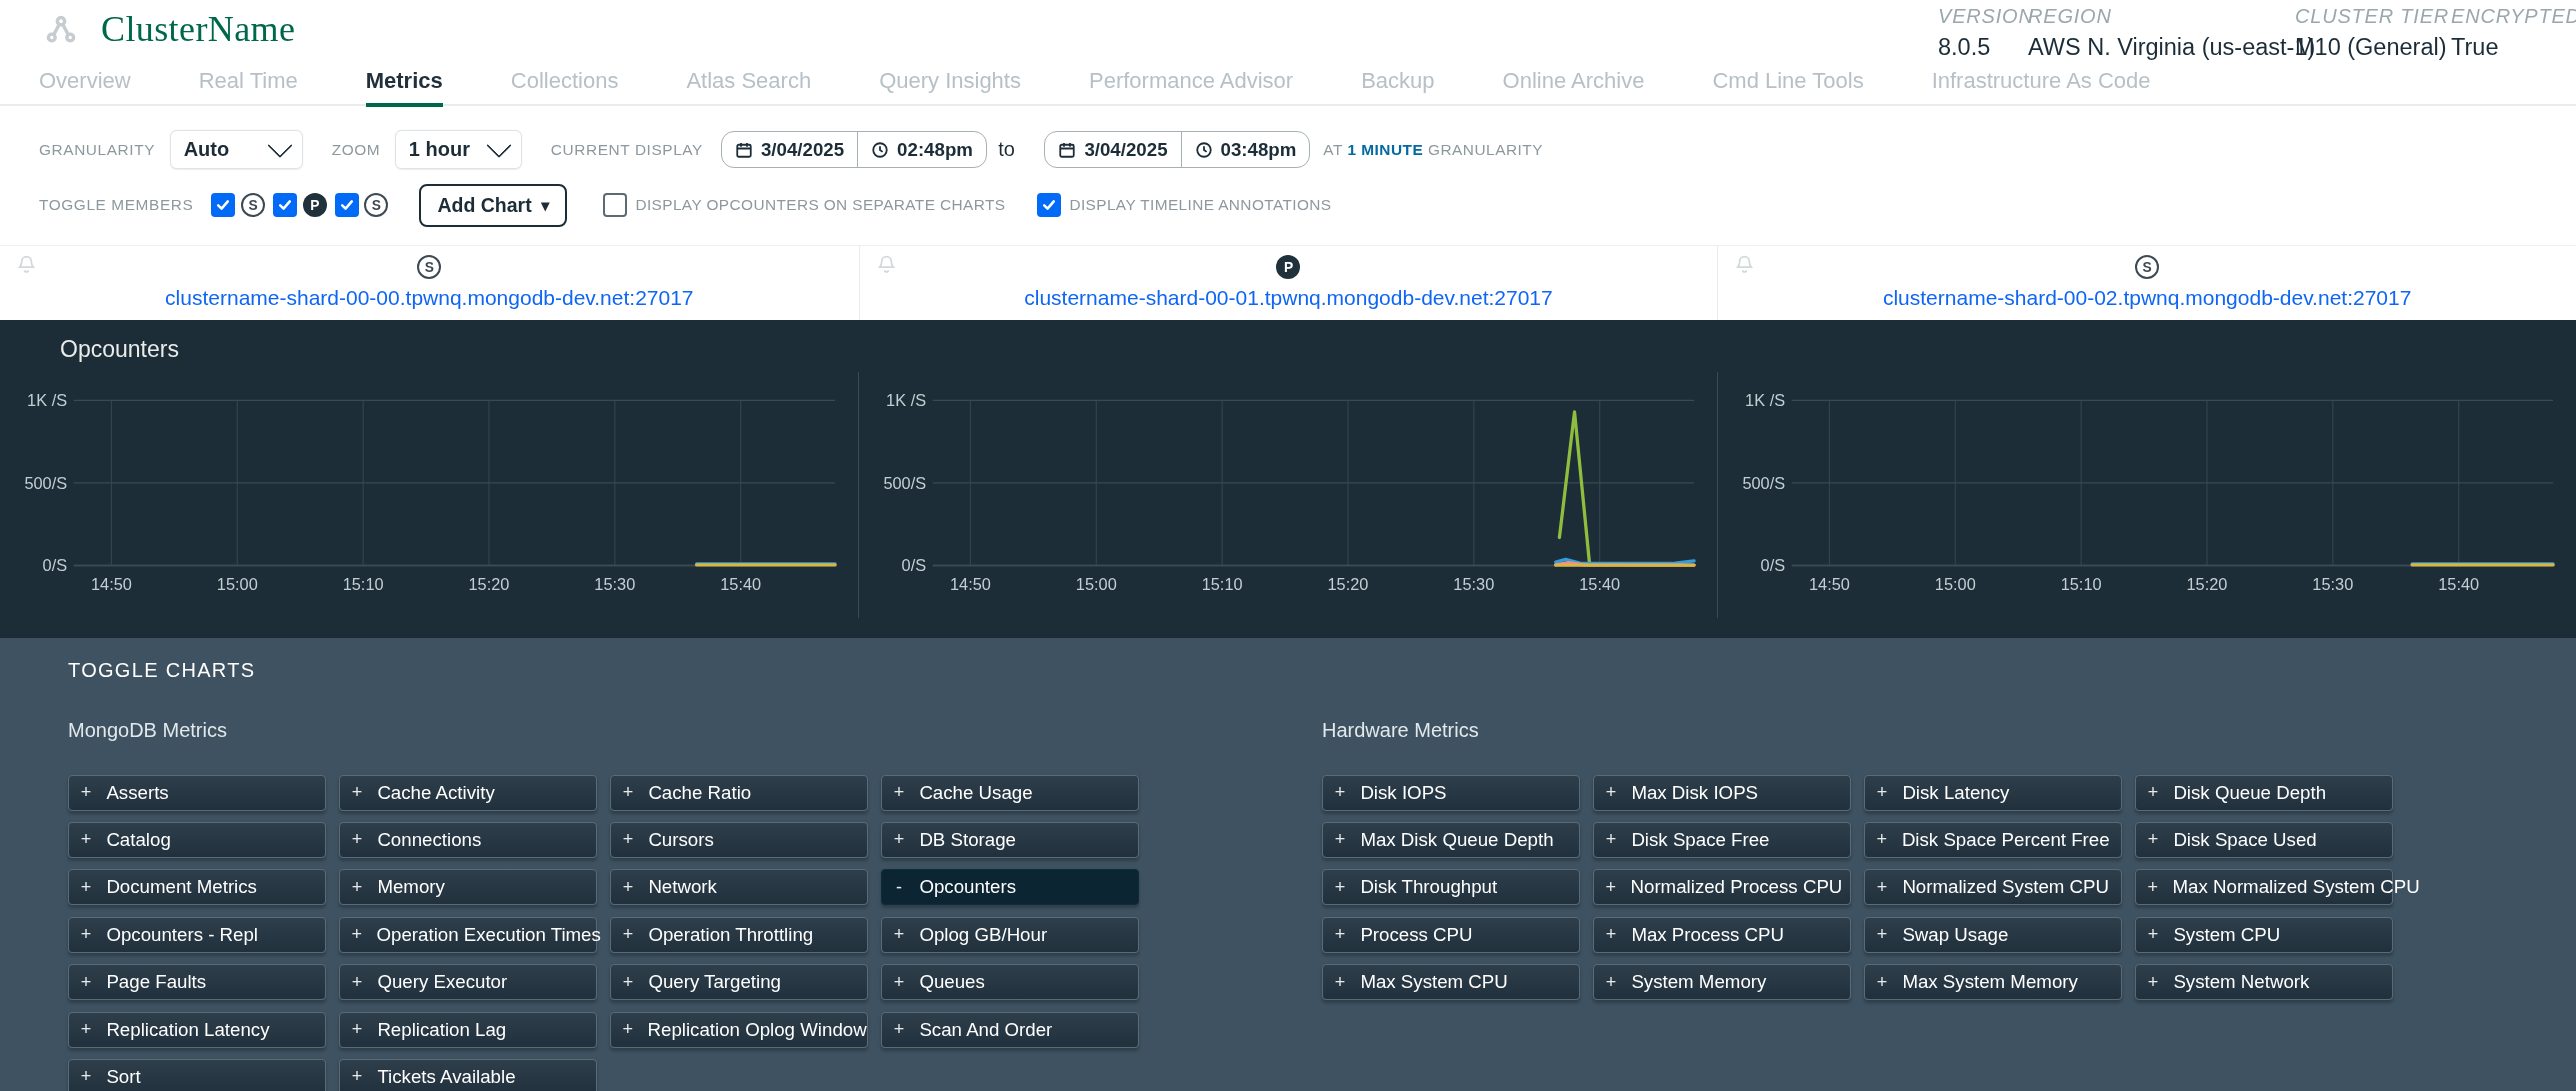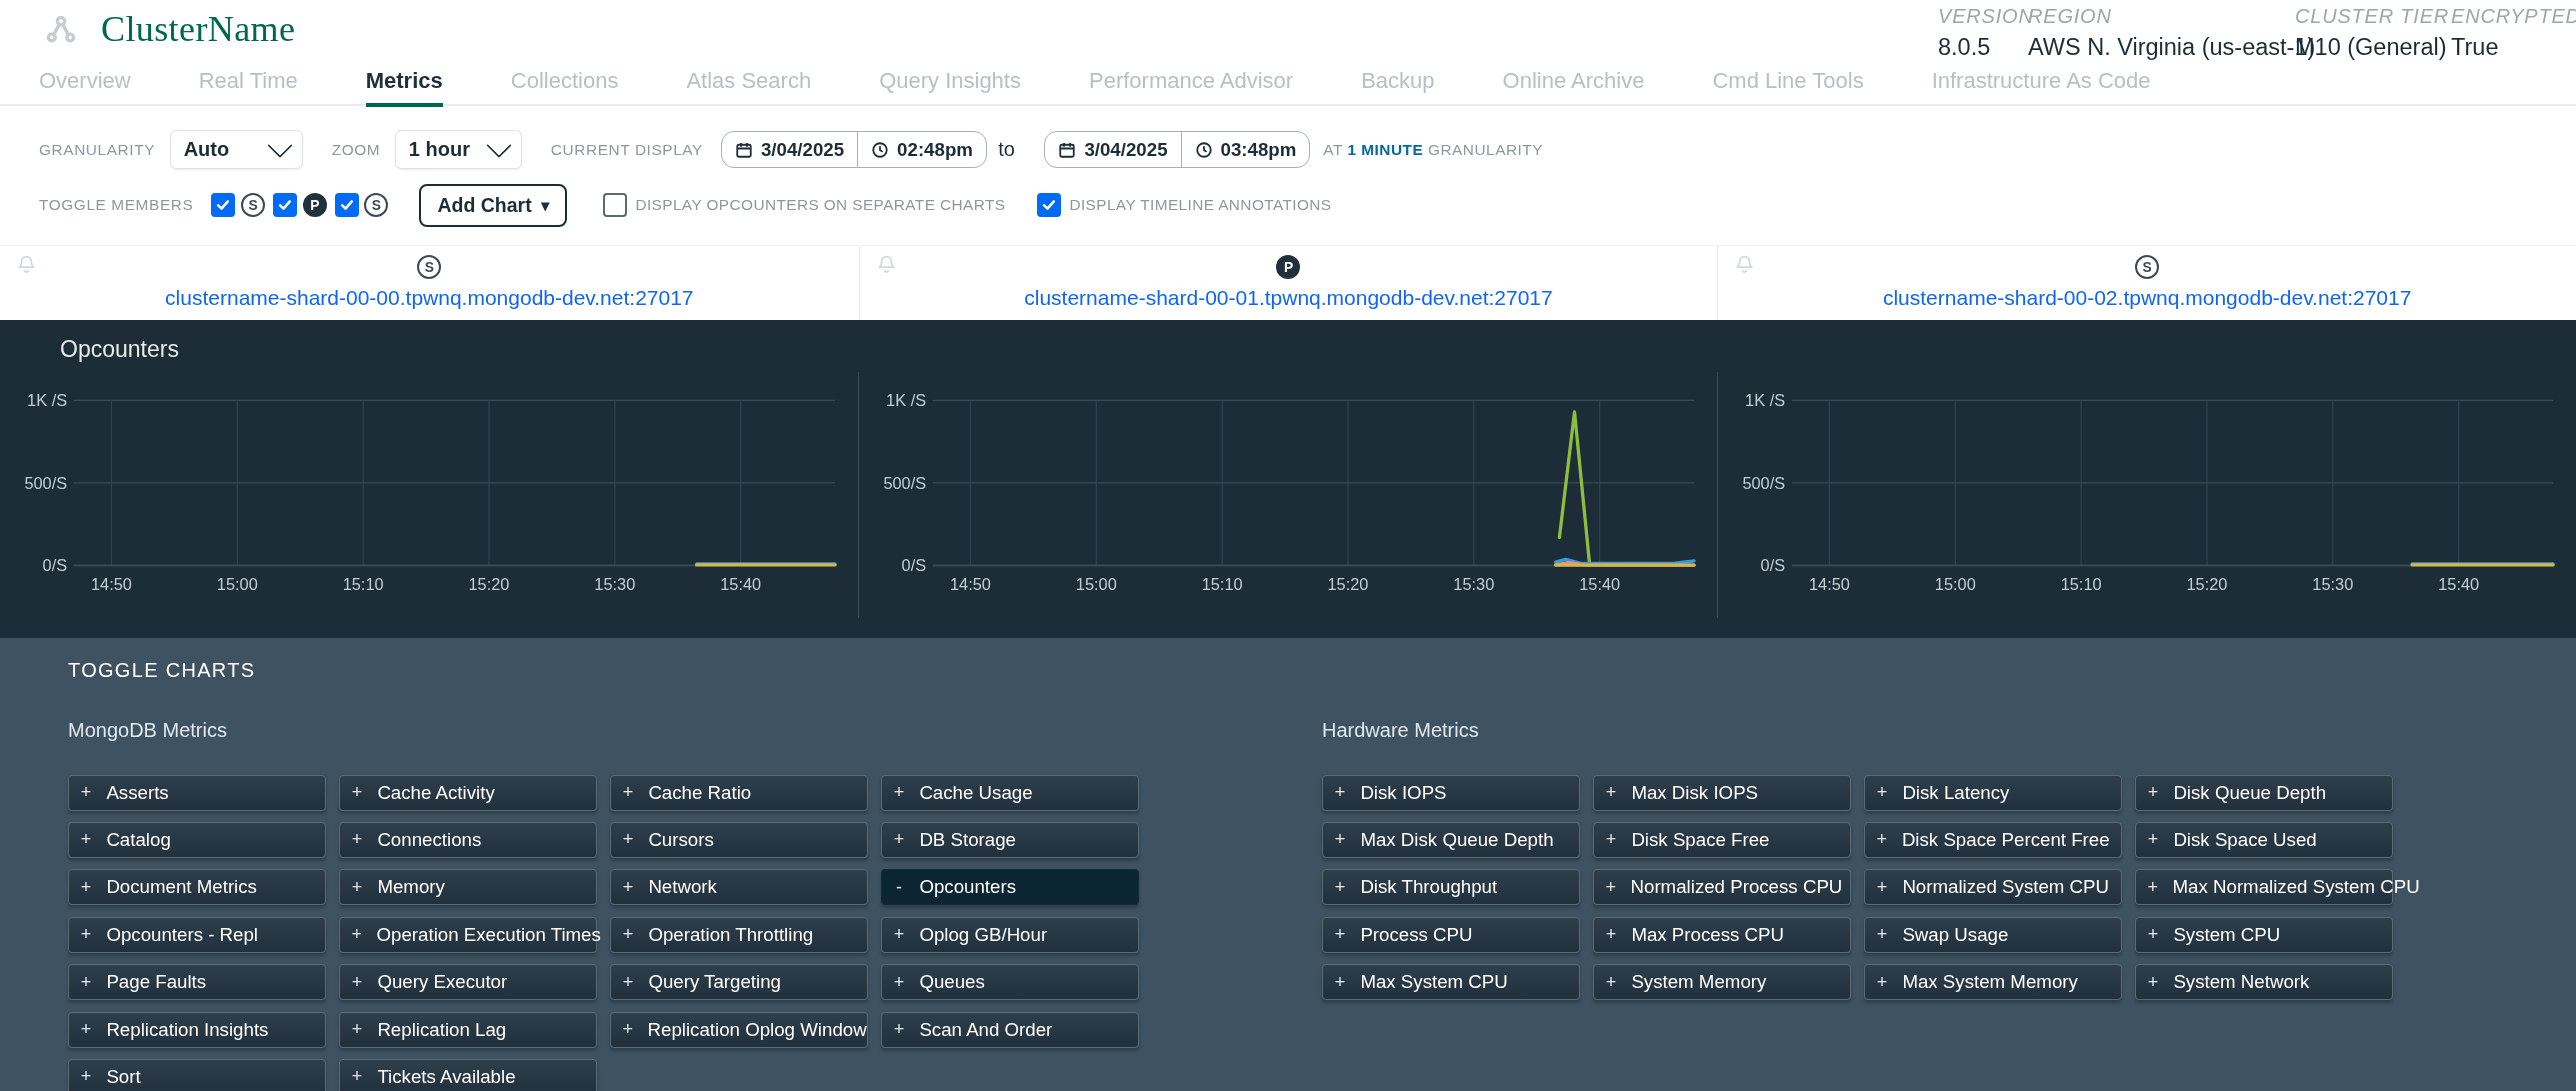--- a/index.html
+++ b/index.html
@@ -403,21 +403,21 @@
           <div class="metric-btn">
             <span class="prefix">+</span>
             <span>Query Targeting</span>
           </div>
           <div class="metric-btn">
             <span class="prefix">+</span>
             <span>Queues</span>
           </div>
           <div class="metric-btn">
             <span class="prefix">+</span>
-            <span>Replication Insights</span>
+            <span>Replication Latency</span>
           </div>
           <div class="metric-btn">
             <span class="prefix">+</span>
             <span>Replication Lag</span>
           </div>
           <div class="metric-btn">
             <span class="prefix">+</span>
             <span>Replication Oplog Window</span>
           </div>
           <div class="metric-btn">

